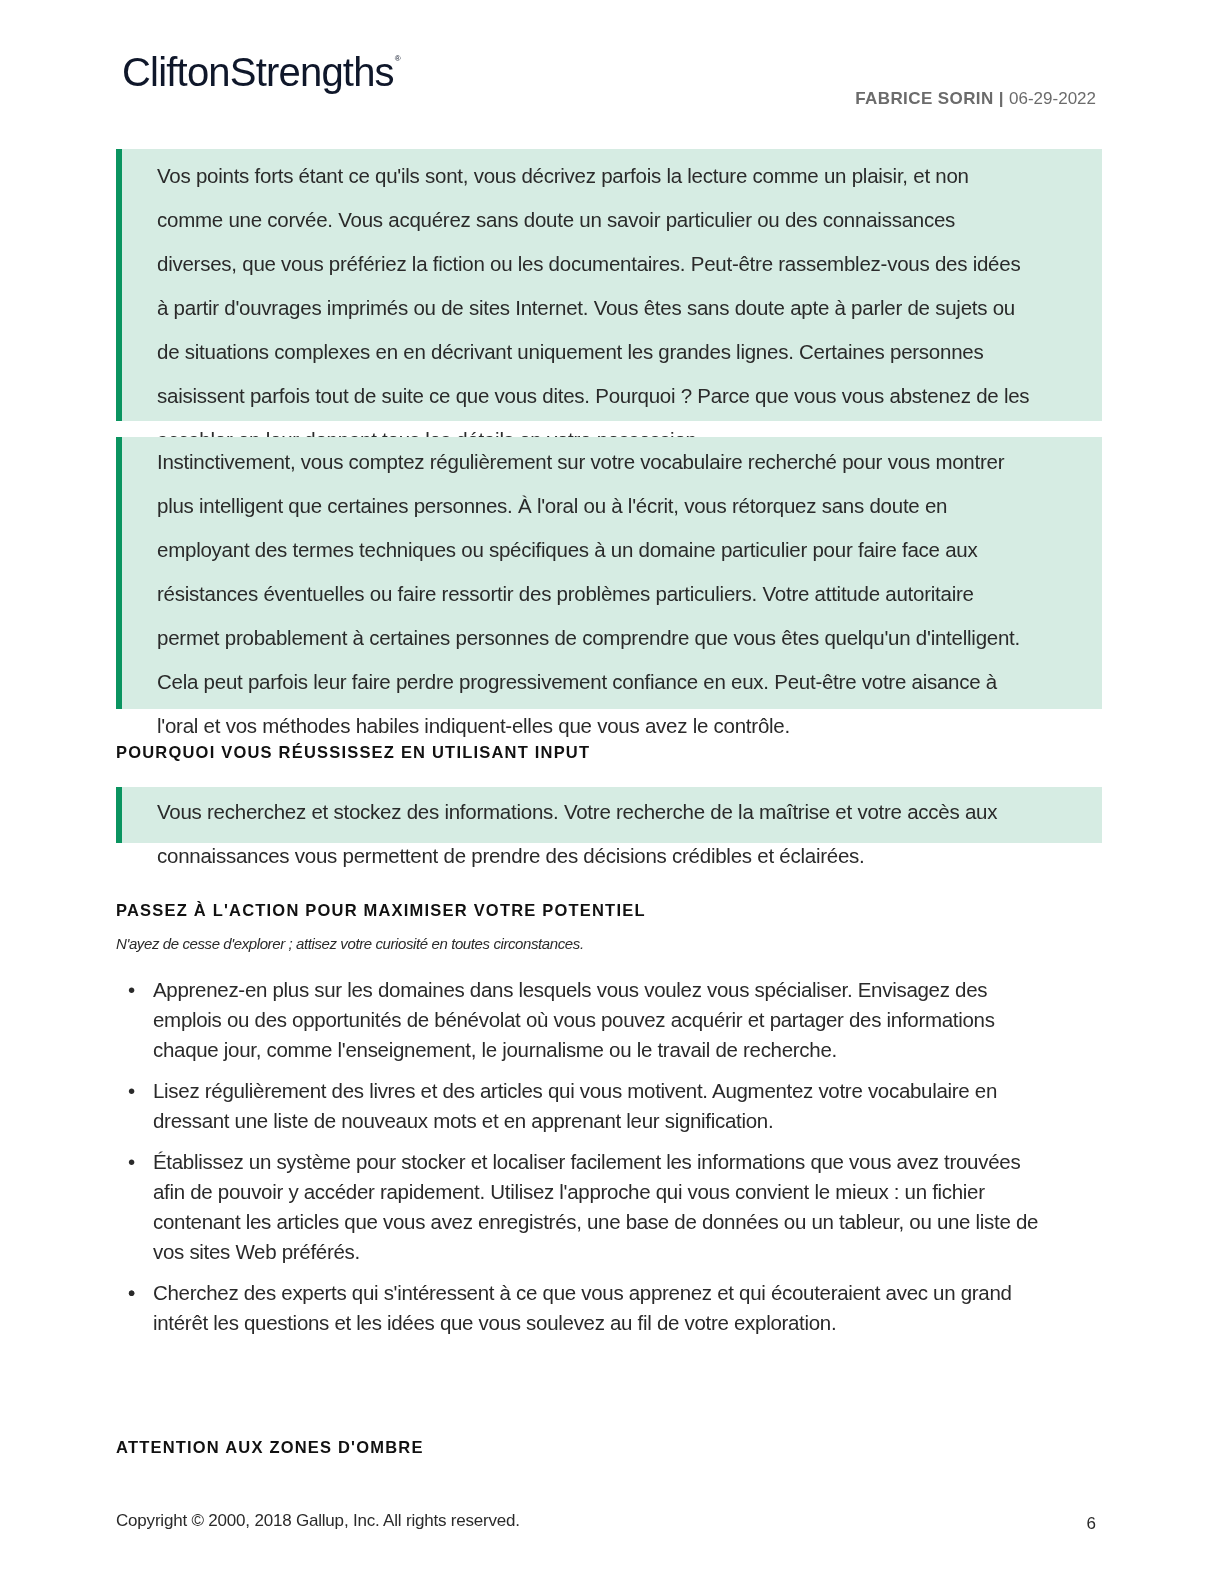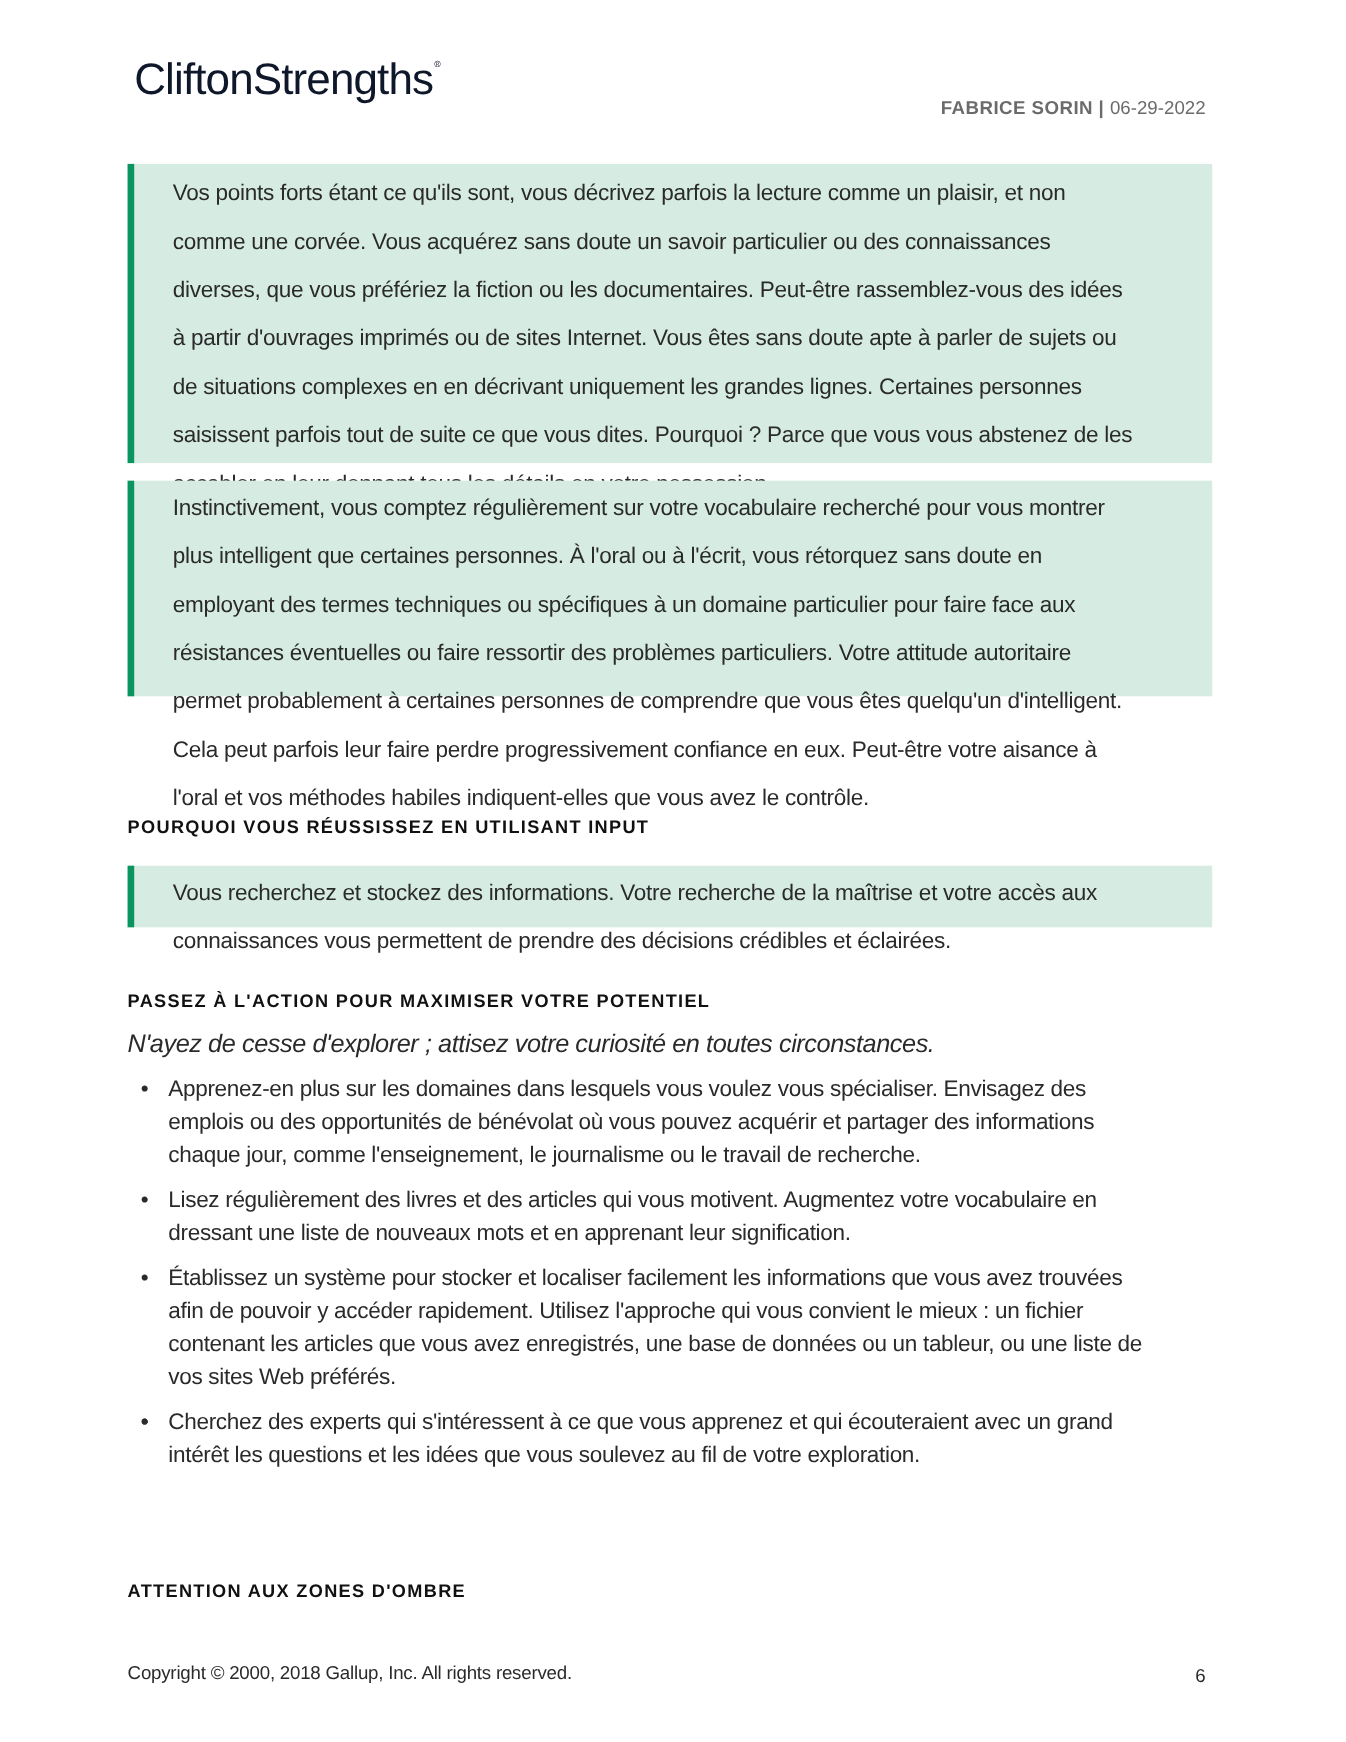--- a/index.html
+++ b/index.html
@@ -9,28 +9,28 @@
           color:#0f172a; font-family:"Liberation Sans", sans-serif; font-weight:400; }
   .logo sup { font-size:8px; vertical-align:top; position:relative; top:4px; margin-left:1px; }
   .header-meta { position:absolute; right:128px; top:58px; font-size:17px; color:#6b6b6b;margin-top:31px; }
   .header-meta .name { font-weight:700; letter-spacing:0.4px; }
   .callout { position:absolute; left:116px; width:986px; background:#d6ece3;
              border-left:6px solid #0a9460; box-sizing:border-box; }
   .callout p { margin:0; padding:0 70px 0 35px; font-size:20.5px; line-height:44px;
                color:#2a2a2a; letter-spacing:-0.25px; }
   .c1 { top:149px; height:272px; padding-top:151px; }
   .c1 { padding-top:5px; }
-  .c2 { top:437px; height:196px; padding-top:3px; }
+  .c2 { top:437px; height:272px; padding-top:3px; }
   .c3 { top:787px; height:56px; padding-top:3px; }
   .section-title { position:absolute; left:116px; font-size:16.5px; font-weight:700;
                    letter-spacing:1.2px; color:#111; }
   .t1 { top:743px;text-align:center; }
   .t2 { top:901px; }
   .t3 { top:1438px; }
-  .subtitle { position:absolute; left:116px; top:935px; font-size:23px; font-style:italic;
+  .subtitle { position:absolute; left:116px; top:935px; font-size:15px; font-style:italic;
               color:#2a2a2a; letter-spacing:-0.4px; }
   ul.actions { position:absolute; left:116px; top:975px; width:930px; margin:0; padding:0; list-style:none; }
   ul.actions li { position:relative; padding-left:37px; font-size:20.5px; line-height:30px;
                   color:#2a2a2a; margin-bottom:11px; letter-spacing:-0.3px; }
   ul.actions li .bullet { position:absolute; left:12px; top:0; }
   .copyright { position:absolute; left:116px; top:1511px; font-size:17px; color:#2a2a2a; letter-spacing:-0.2px; }
   .page-num { position:absolute; right:128px; top:1514px; font-size:17px; color:#2a2a2a; }
 </style>
 </head>
 <body>

